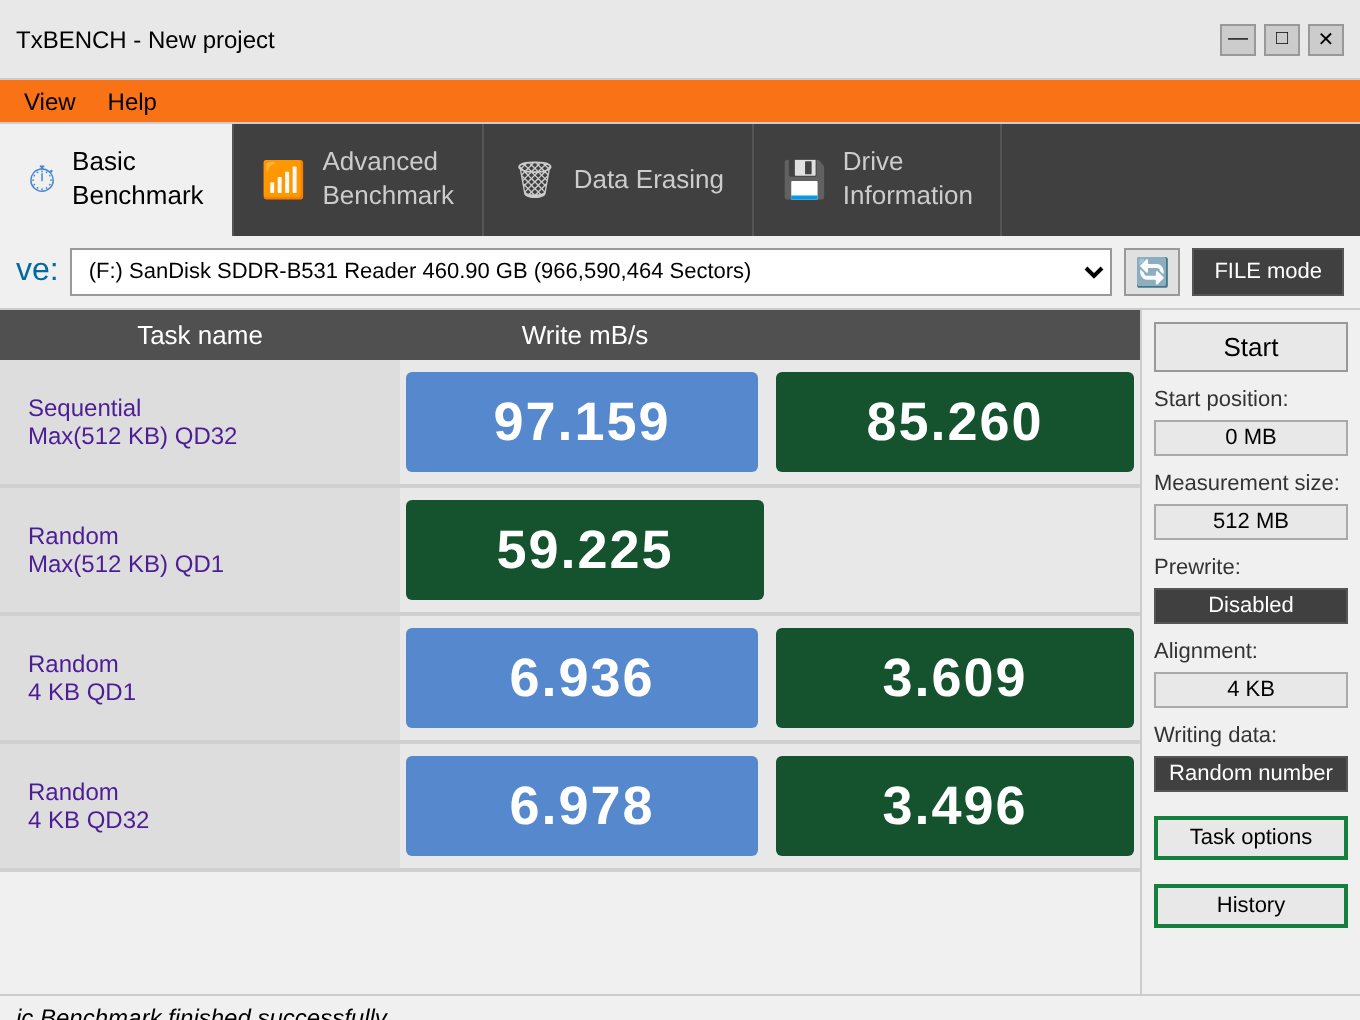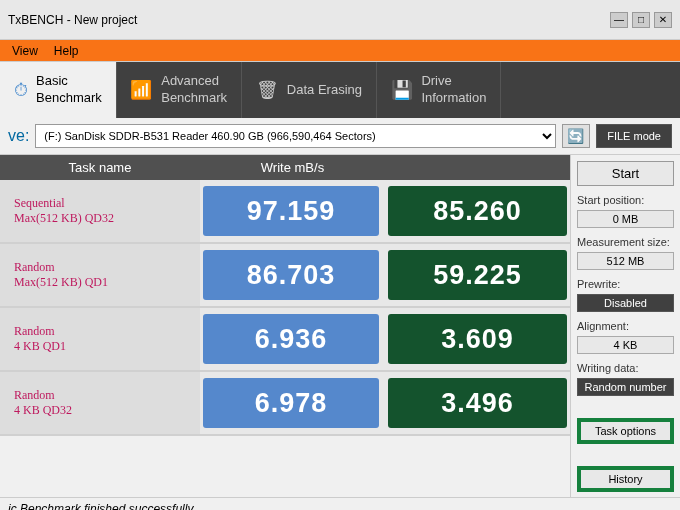--- a/index.html
+++ b/index.html
@@ -140,26 +140,25 @@
       display: grid;
       grid-template-columns: 200px 1fr 1fr;
       border-bottom: 2px solid #d0d0d0;
       background: #e8e8e8;
       min-height: 62px;
       align-items: center;
     }
     .row-label {
       padding: 8px 14px;
       font-size: 12px;
-      color: #be185d;
+      color: #4c1d95;
       background: #ddd;
       height: 100%;
       display: flex;
       align-items: center;
-      font-family: Liberation Serif, serif;
     }
     .read-cell {
       background: #5588cc;
       margin: 6px 6px 6px 3px;
       display: flex;
       align-items: center;
       justify-content: center;
       border-radius: 3px;
       height: 50px;
     }
@@ -211,26 +210,26 @@
       text-align: center;
       border: 1px solid #555;
     }
     .panel-value.light {
       background: #e8e8e8;
       color: #000;
       border: 1px solid #aaa;
     }
     .task-options-btn, .history-btn {
       background: #e8e8e8;
-      border: 4px solid #15803d;
+      border: 2px solid #15803d;
       padding: 3px 0;
       font-size: 11px;
       cursor: pointer;
       text-align: center;
-      margin-top: 18px;
+      margin-top: 8px;
     }
 
     
     .statusbar {
       background: #f0f0f0;
       border-top: 1px solid #ccc;
       padding: 4px 8px;
       font-size: 12px;
       color: #000;
       height: 26px;
@@ -293,23 +292,20 @@
       <div class="read-cell">
         <span class="cell-value">97.159</span>
       </div>
       <div class="write-cell">
         <span class="cell-value">85.260</span>
       </div>
     </div>
 
     <div class="table-row">
       <div class="row-label">Random<br>Max(512 KB) QD1</div>
-      <div class="read-cell">
-        <span class="cell-value">86.703</span>
-      </div>
       <div class="write-cell">
         <span class="cell-value">59.225</span>
       </div>
     </div>
 
     <div class="table-row">
       <div class="row-label">Random<br>4 KB QD1</div>
       <div class="read-cell">
         <span class="cell-value">6.936</span>
       </div>

